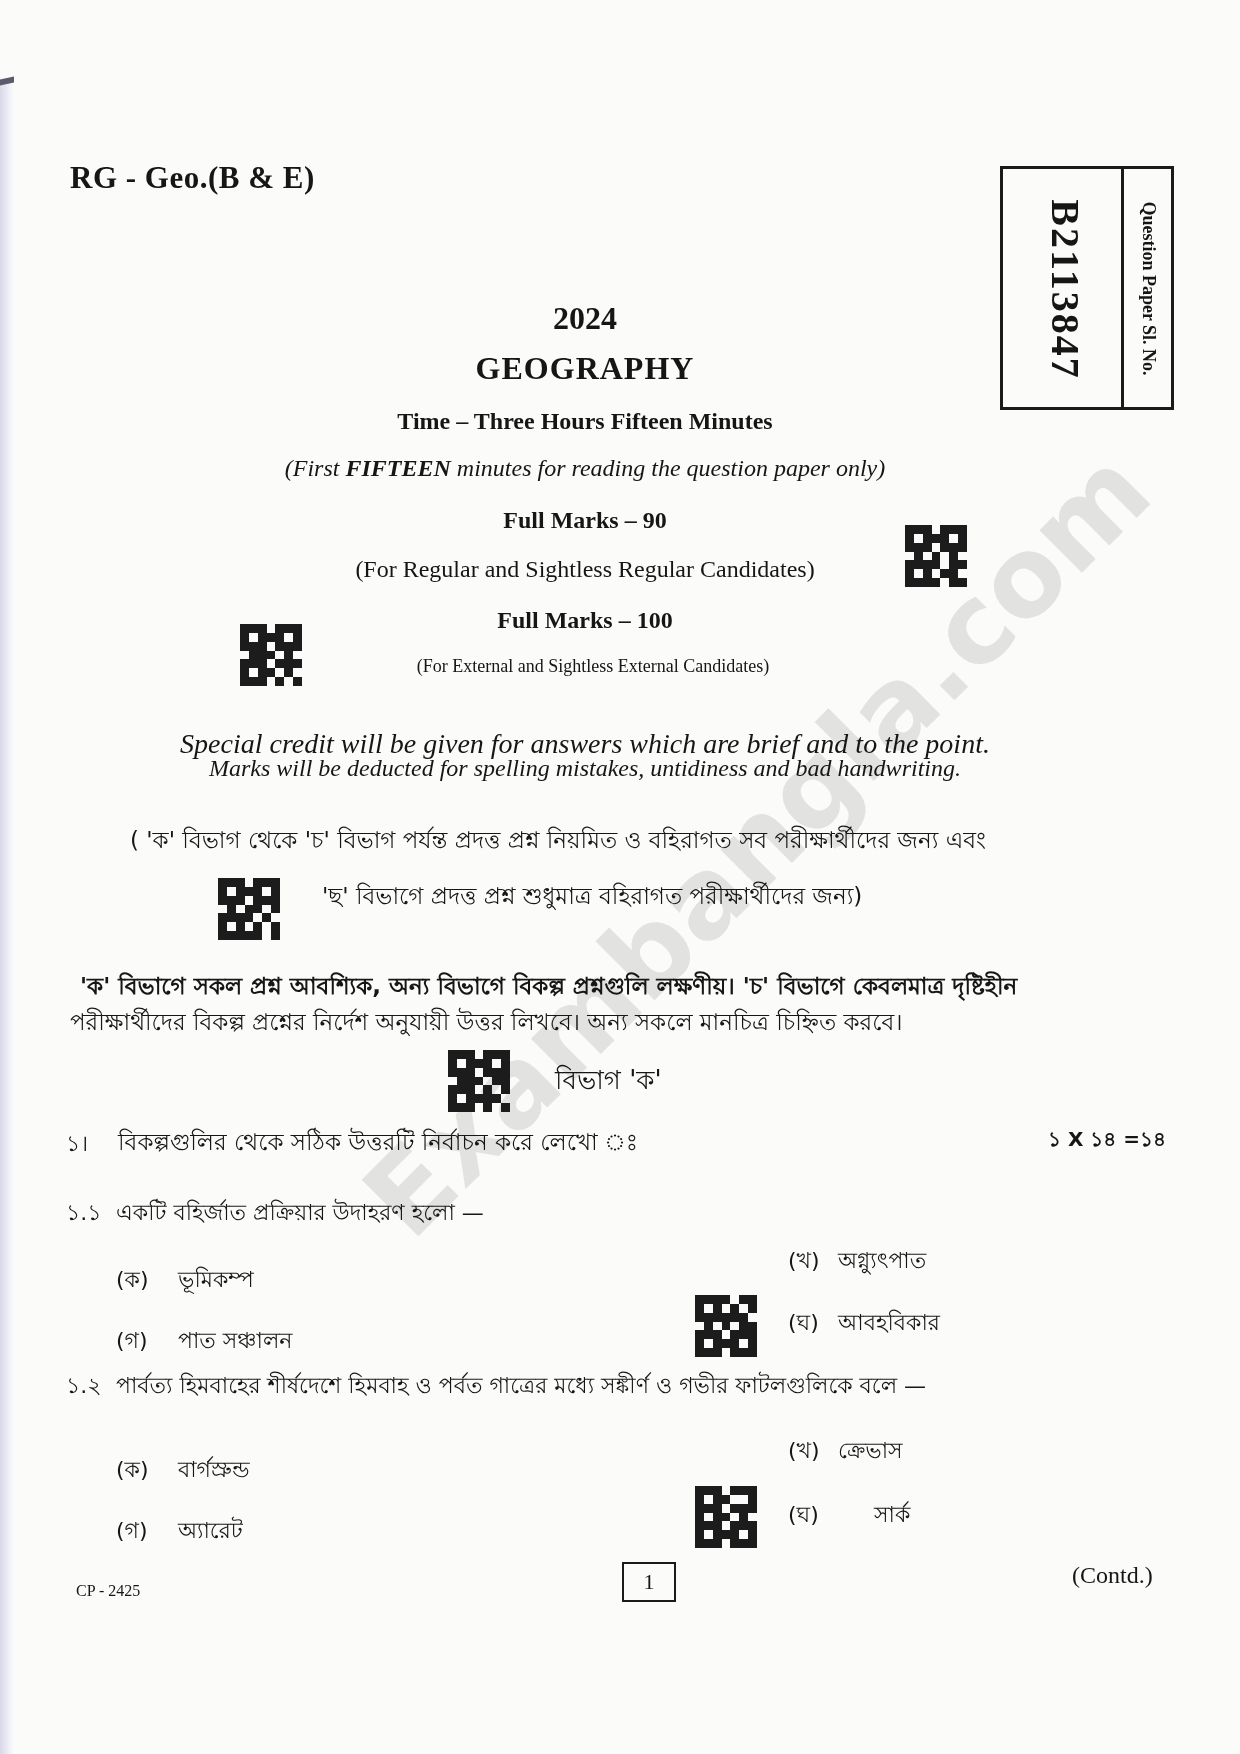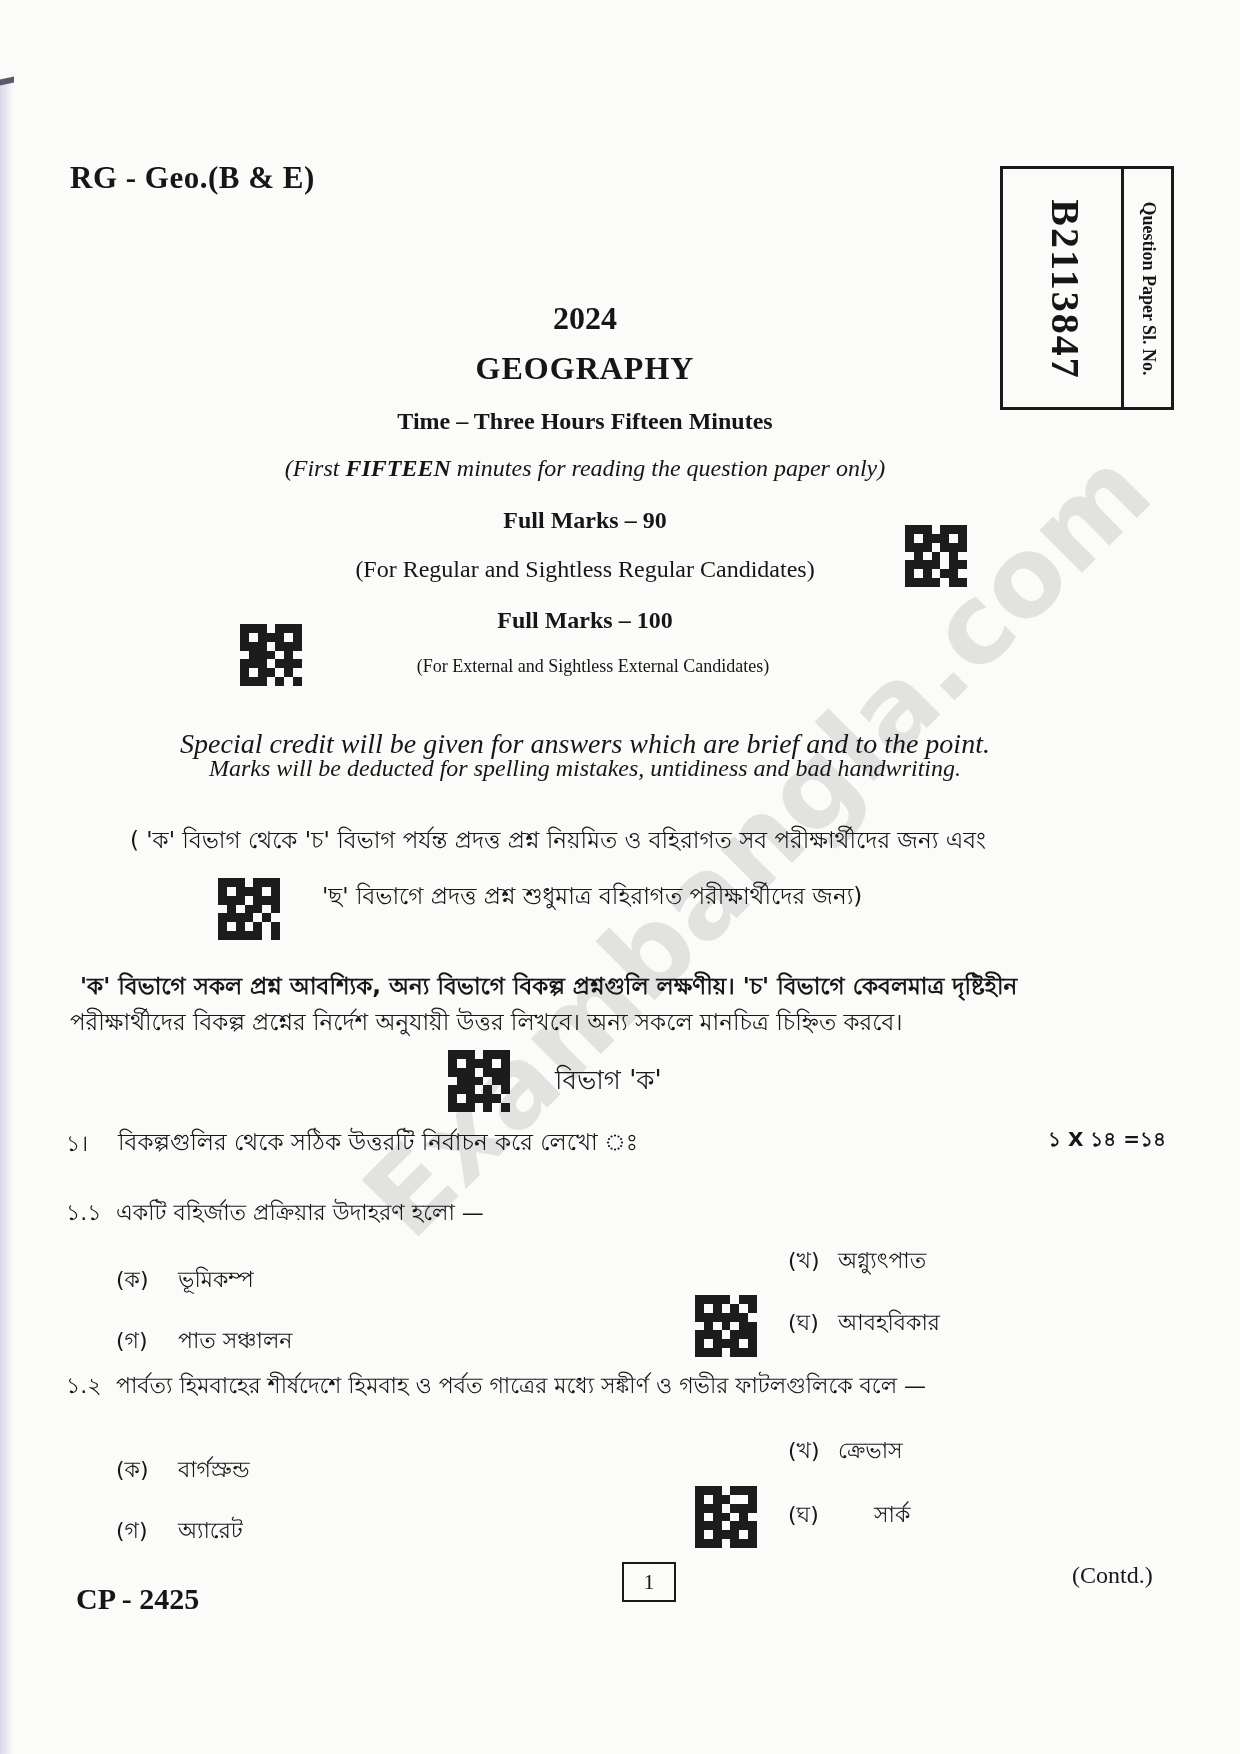--- a/index.html
+++ b/index.html
@@ -72,21 +72,21 @@
     font-size: 110px; color: rgba(160,160,160,0.28);
     transform: rotate(-45deg); transform-origin: center;
     white-space: nowrap; pointer-events: none;
   }
   .page-box {
     left: 622px; top: 1562px; width: 54px; height: 40px;
     border: 2.5px solid #1a1a1a; box-sizing: border-box;
     text-align:center; font-size: 22px; line-height: 36px;
   }
   .contd { left: 1072px; top: 1562px; font-size: 24px; }
-  .cp { left: 76px; top: 1582px; font-size: 30px; font-weight: bold; }
+  .cp { left: 76px; top: 1582px; font-size: 16px; font-weight: normal; }
 </style>
 </head>
 <body>
 
 <div class="left-shadow"></div>
 <div class="corner-mark"></div>
 
 <div class="watermark">Exambangla.com</div>
 
 <div class="abs code-label">RG - Geo.(B &amp; E)</div>

